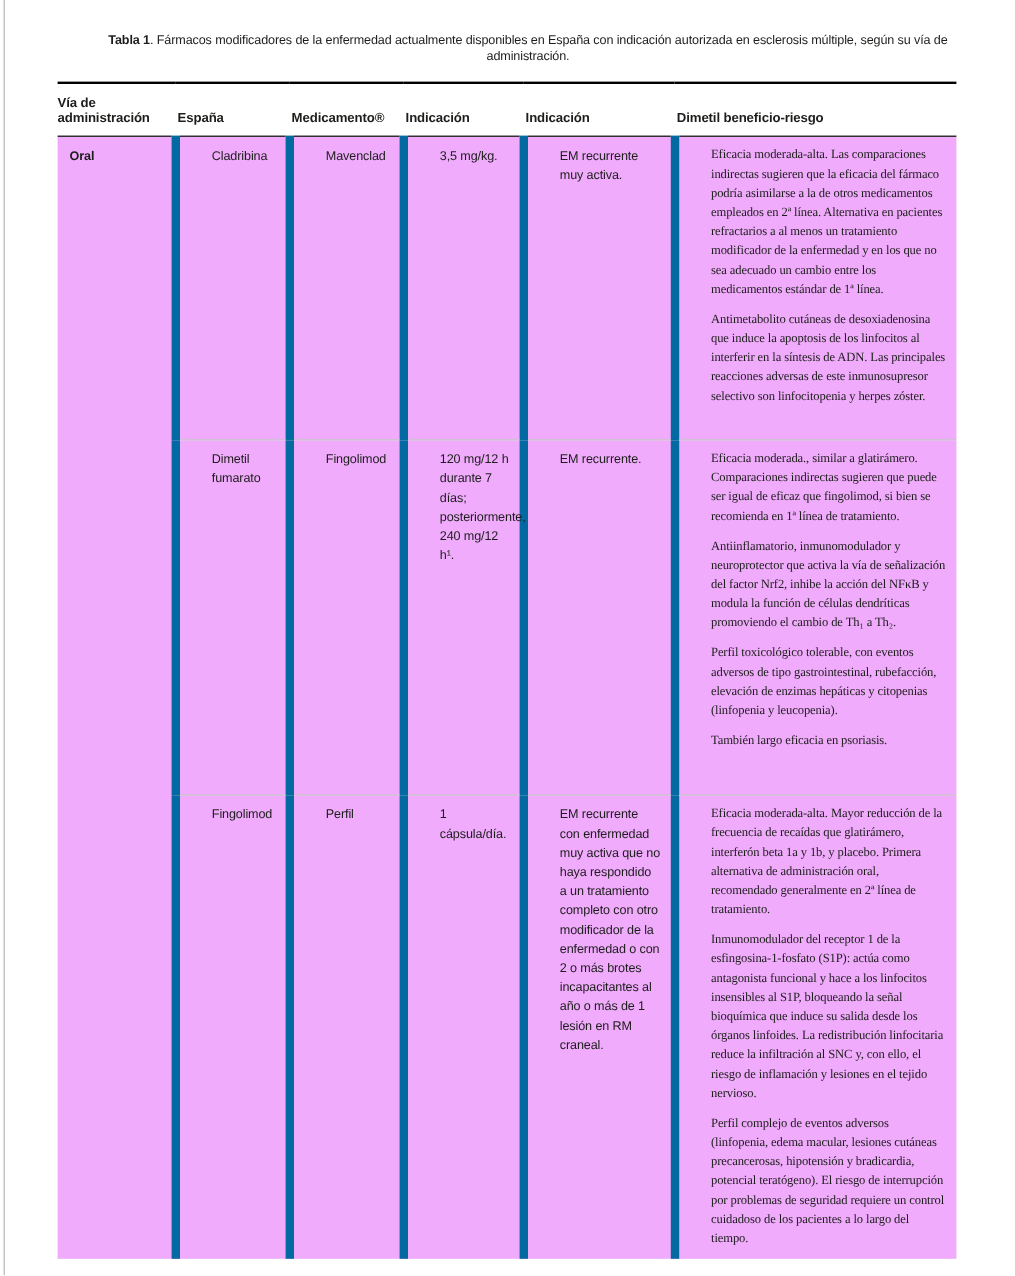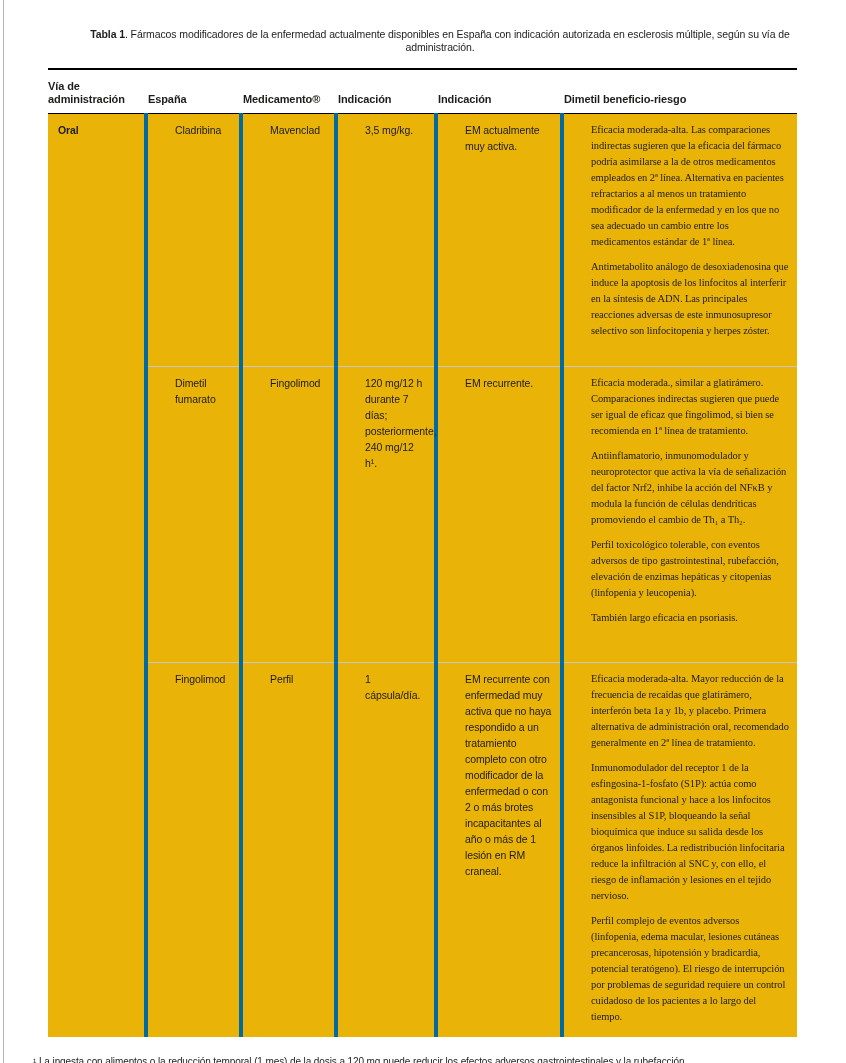--- a/index.html
+++ b/index.html
@@ -54,28 +54,28 @@
     vertical-align: bottom;
     font-size: 11px;
     font-weight: bold;
     padding: 10px 8px 7px 2px;
     border-bottom: 1px solid #000000;
     letter-spacing: -0.1px;
     line-height: 13px;
   }
   th:first-child { padding-left: 0; }
   td {
-    background: #eab308;
+    background: #f0abfc;
     vertical-align: top;
     font-size: 10.5px;
     line-height: 16px;
     letter-spacing: -0.1px;
     padding: 8px 8px 8px 10px;
   }
-  td.sep { border-left: 4px solid #0369a1; padding-left: 27px; }
+  td.sep { border-left: 7px solid #0369a1; padding-left: 27px; }
   tr.rsep td.bt { border-top: 1px solid #c6c6c6; }
   td p { margin: 0 0 9px 0; font-family: Liberation Serif, serif; }
   td p:last-child { margin-bottom: 0; }
   .bold { font-weight: bold; }
   .row-h1 { height: 253px; }
   .row-h2 { height: 296px; }
   .row-h3 { height: 374px; }
   .footnote {
     margin: 18px 26px 0 33px;
     font-size: 10px;
@@ -110,24 +110,24 @@
           <th>Indicación</th>
           <th>Dimetil beneficio-riesgo</th>
         </tr>
       </thead>
       <tbody>
         <tr class="row-h1">
           <td class="bold" rowspan="3">Oral</td>
           <td class="sep">Cladribina</td>
           <td class="sep">Mavenclad</td>
           <td class="sep">3,5 mg/kg.</td>
-          <td class="sep">EM actualmente muy activa.</td>
+          <td class="sep">EM recurrente muy activa.</td>
           <td class="sep">
             <p>Eficacia moderada-alta. Las comparaciones indirectas sugieren que la eficacia del fármaco podría asimilarse a la de otros medicamentos empleados en 2ª línea. Alternativa en pacientes refractarios a al menos un tratamiento modificador de la enfermedad y en los que no sea adecuado un cambio entre los medicamentos estándar de 1ª línea.</p>
-            <p>Antimetabolito análogo de desoxiadenosina que induce la apoptosis de los linfocitos al interferir en la síntesis de ADN. Las principales reacciones adversas de este inmunosupresor selectivo son linfocitopenia y herpes zóster.</p>
+            <p>Antimetabolito cutáneas de desoxiadenosina que induce la apoptosis de los linfocitos al interferir en la síntesis de ADN. Las principales reacciones adversas de este inmunosupresor selectivo son linfocitopenia y herpes zóster.</p>
           </td>
         </tr>
         <tr class="rsep row-h2">
           <td class="sep bt">Dimetil fumarato</td>
           <td class="sep bt">Fingolimod</td>
           <td class="sep bt">120 mg/12 h durante 7 días; posteriormente, 240 mg/12 h¹.</td>
           <td class="sep bt">EM recurrente.</td>
           <td class="sep bt">
             <p>Eficacia moderada., similar a glatirámero. Comparaciones indirectas sugieren que puede ser igual de eficaz que fingolimod, si bien se recomienda en 1ª línea de tratamiento.</p>
             <p>Antiinflamatorio, inmunomodulador y neuroprotector que activa la vía de señalización del factor Nrf2, inhibe la acción del NFκB y modula la función de células dendríticas promoviendo el cambio de Th₁ a Th₂.</p>

